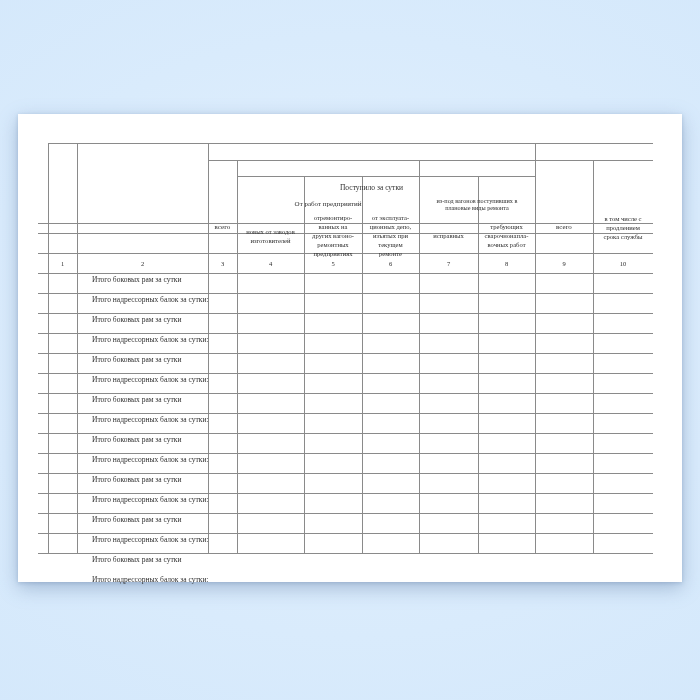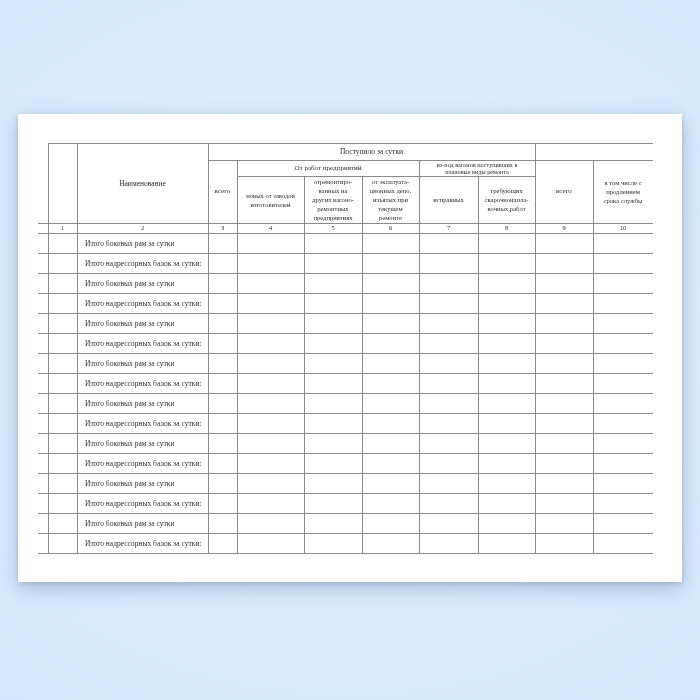--- a/index.html
+++ b/index.html
@@ -12,30 +12,30 @@
     position:absolute;left:18px;top:114px;width:664px;height:468px;
     background:#ffffff;
     box-shadow:0 6px 18px rgba(88,118,160,.40), 0 1px 4px rgba(88,118,160,.30);
   }
   .tbl{position:absolute;left:0;top:0;width:664px;height:468px;}
   .hl{position:absolute;height:1px;background:#8a8a8a;}
   .vl{position:absolute;width:1px;background:#8a8a8a;}
   .cell{
     position:absolute;display:flex;align-items:center;justify-content:center;
     text-align:center;color:#2e2e2e;white-space:pre-line;
-    font-size:7px;line-height:9px;
+    font-size:7px;line-height:9px;margin-top:36px;
   }
   .grp{font-size:7.5px;}
   .big{font-size:7.5px;}
   .sub2{font-size:6.2px;line-height:7.4px;}
   .colh{font-size:6.6px;line-height:9px;}
   .num{font-size:6.5px;line-height:10px;}
   .rowlabel{
     left:59px;width:131px;height:20px;
-    justify-content:flex-start;text-align:left;padding-left:8px;box-sizing:border-box;
+    justify-content:flex-start;text-align:left;padding-left:15px;box-sizing:border-box;
     font-size:7.5px;white-space:nowrap;overflow:hidden;
   }
 </style>
 </head>
 <body>
 
 <div class="paper">
   <div class="tbl">
 
     <i class="vl" style="left:30px;top:29px;height:410px"></i>
@@ -65,21 +65,20 @@
     <i class="hl" style="left:20px;top:279px;width:615px"></i>
     <i class="hl" style="left:20px;top:299px;width:615px"></i>
     <i class="hl" style="left:20px;top:319px;width:615px"></i>
     <i class="hl" style="left:20px;top:339px;width:615px"></i>
     <i class="hl" style="left:20px;top:359px;width:615px"></i>
     <i class="hl" style="left:20px;top:379px;width:615px"></i>
     <i class="hl" style="left:20px;top:399px;width:615px"></i>
     <i class="hl" style="left:20px;top:419px;width:615px"></i>
     <i class="hl" style="left:20px;top:439px;width:615px"></i>
 
-    <div class="cell big" style="left:59px;top:29px;width:131px;height:80px">Наименование</div>
     <div class="cell grp" style="left:190px;top:29px;width:327px;height:17px">Поступило за сутки</div>
     <div class="cell" style="left:190px;top:46px;width:29px;height:63px">всего</div>
     <div class="cell" style="left:219px;top:46px;width:182px;height:16px">От работ предприятий</div>
     <div class="cell sub2" style="left:401px;top:46px;width:116px;height:16px">из-под вагонов поступивших в
 плановые виды ремонта</div>
     <div class="cell colh" style="left:219px;top:62px;width:67px;height:47px">новых от заводов
 изготовителей</div>
     <div class="cell colh" style="left:286px;top:62px;width:58px;height:47px">отремонтиро-
 ванных на
 других вагоно-

